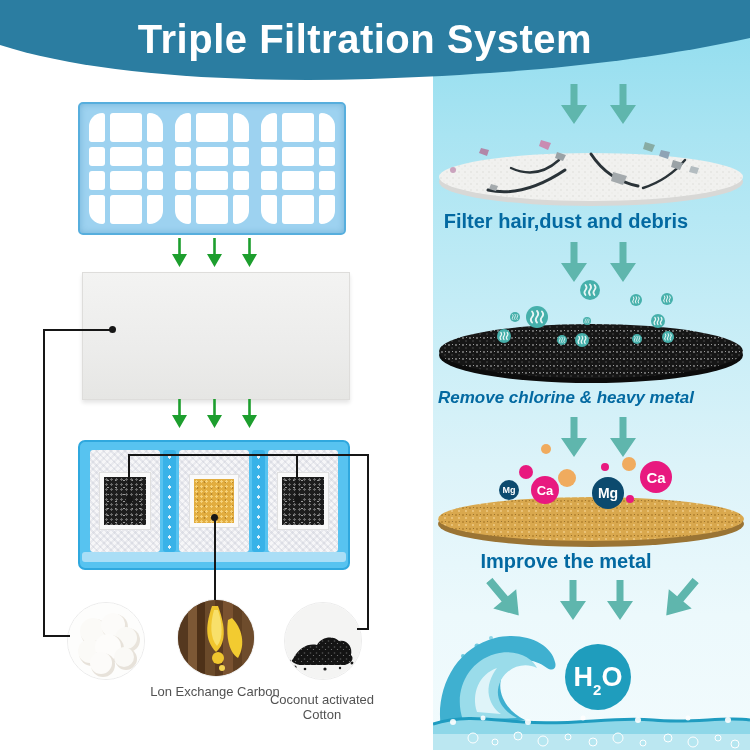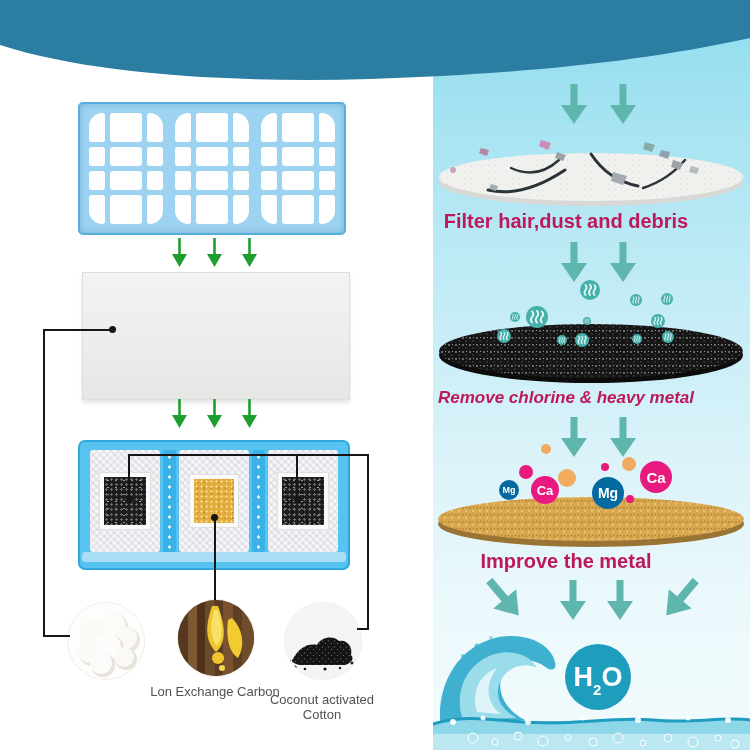--- a/index.html
+++ b/index.html
@@ -51,43 +51,44 @@
   
   .cline{background:#161616;z-index:4;}
   .cdot{width:7px;height:7px;border-radius:50%;background:#161616;z-index:4;}
 
   
   .photo{width:76px;height:76px;border-radius:50%;background:#ffffff;border:1px solid #ececec;
     overflow:hidden;z-index:2;}
   .photo-label{color:#525252;font-size:13px;line-height:1.18;text-align:center;z-index:2;}
 
   
-  .caption{left:433px;width:266px;text-align:center;font-weight:bold;color:#be185d;z-index:6;}
+  .caption{left:433px;width:266px;text-align:center;font-weight:bold;color:#0369a1;z-index:6;}
 
   .ion{border-radius:50%;color:#ffffff;font-weight:bold;display:flex;align-items:center;
     justify-content:center;z-index:7;}
-  .ion.mg{background:#0369a1;}
+  .ion.mg{background:#0c4a6e;}
   .ion.ca{background:#e8197f;}
 
   #h2o-badge{left:565px;top:644px;width:66px;height:66px;border-radius:50%;background:#1f9dbd;
     color:#ffffff;display:flex;align-items:center;justify-content:center;font-weight:bold;z-index:8;}
   #h2o-badge .big{font-size:27px;}
   #h2o-badge .sub{font-size:15px;align-self:flex-end;margin-bottom:12px;}
   .z5{z-index:5;}
 </style>
 </head>
 <body>
 
 <div id="canvas">
 
   <div id="right-panel" class="abs"></div>
 
   <svg id="banner-svg" class="abs" viewBox="0 0 750 110" preserveAspectRatio="none">
     <path d="M0,0 H750 V38 C640,62 520,74 370,79 C230,83 90,74 0,45 Z" fill="#2b7da1"></path>
   </svg>
+  <div id="banner-title" class="abs">Triple Filtration System</div>
 
   <div id="grid-frame" class="abs">
       <div class="grid-sec">
         <div class="grid-cell" style="border-top-left-radius: 15px;"></div>
         <div class="grid-cell"></div>
         <div class="grid-cell" style="border-top-right-radius: 15px;"></div>
         <div class="grid-cell"></div>
         <div class="grid-cell"></div>
         <div class="grid-cell"></div>
         <div class="grid-cell"></div>

